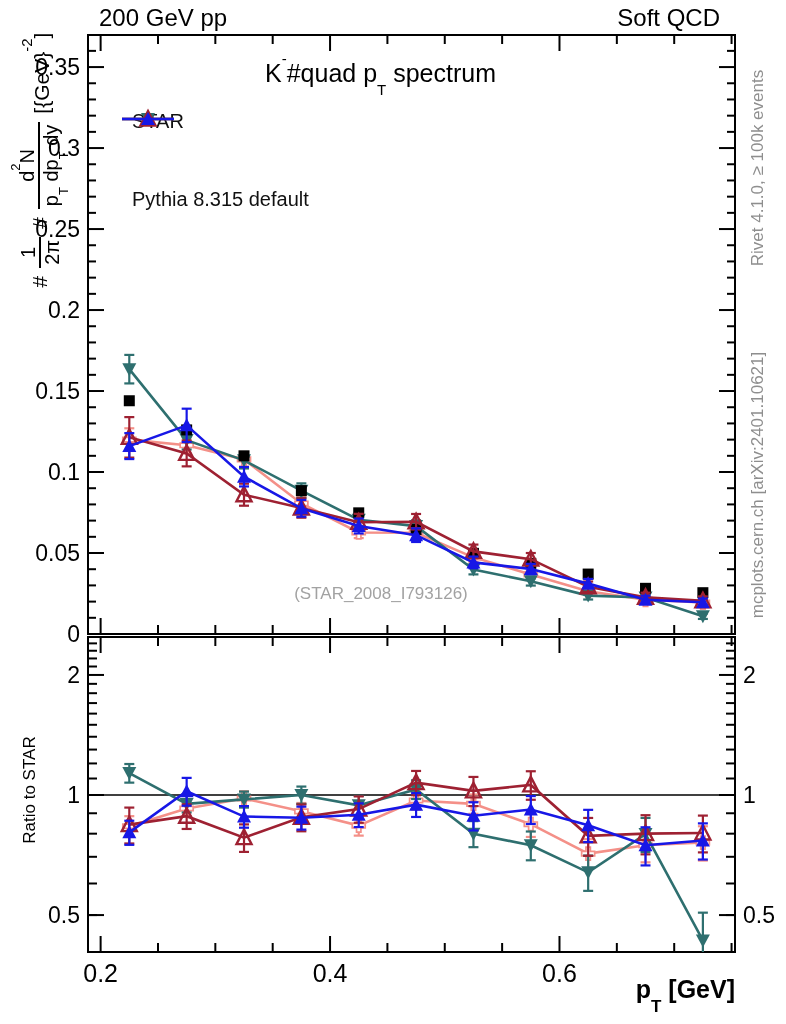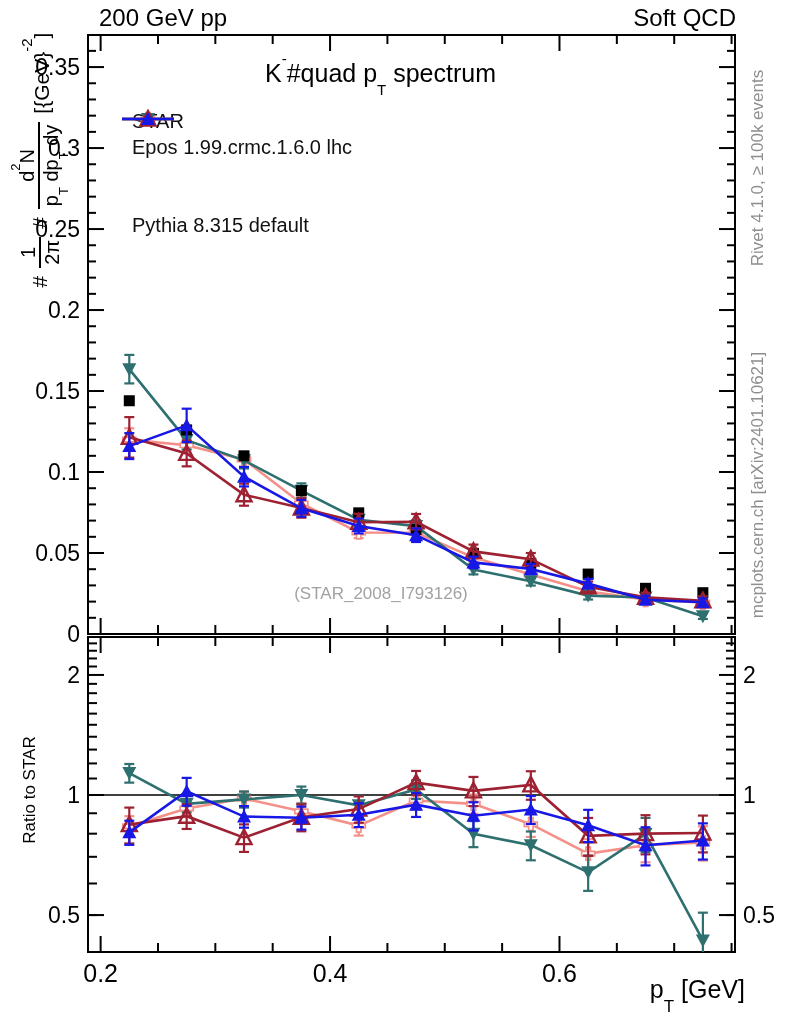--- a/index.html
+++ b/index.html
@@ -2,37 +2,37 @@
 <html><head>
 <meta charset="utf-8">
 <style>
   html,body{margin:0;padding:0;background:#fff;}
   .page{position:relative;width:786px;height:1024px;background:#fff;
         font-family:"Liberation Sans",sans-serif;color:#000;overflow:hidden;}
   .page svg{position:absolute;left:0;top:0;}
   .overlay{position:absolute;white-space:nowrap;}
   .hdr{font-size:24px;top:4px;}
   .hdr-left{left:99px;}
-  .hdr-right{right:50px;margin-left:28px;}
+  .hdr-right{right:66px;margin-left:28px;}
   .plot-title{left:88px;width:585px;top:59px;text-align:center;font-size:25px;}
   sup.s{font-size:15px;position:relative;top:-9px;}
   sub.s{font-size:15px;position:relative;top:7px;}
   .legend{left:120px;top:108px;}
   .legend-row{display:flex;align-items:center;height:26px;}
   .legend-row .lab{margin-left:12px;font-size:20px;color:#111;}
   .ylabel{left:-120px;top:112px;width:320px;height:96px;transform:rotate(-90deg);
           display:flex;align-items:center;justify-content:center;gap:8px;font-size:21px;}
   .frac{display:inline-flex;flex-direction:column;align-items:center;line-height:1.05;font-size:20px;}
   .frac .den{border-top:2px solid #000;padding:1px 3px 0 3px;}
   .frac .num{padding:0 3px;}
   .frac sub.s{font-size:13px;top:5px;}
   .frac sup.s{font-size:13px;top:-6px;}
   .ratio-label{left:-41px;top:781px;width:140px;height:18px;transform:rotate(-90deg);
                font-size:17px;text-align:center;}
-  .xlabel{right:41px;top:975px;font-size:25px;}
+  .xlabel{right:51px;top:975px;font-size:25px;font-weight:bold;}
   .xlabel sub.s{font-size:17px;top:8px;}
   .side-note{color:#8e8e8e;font-size:17px;text-align:center;}
   .rivet{left:627px;top:159px;width:260px;height:18px;transform:rotate(-90deg);}
   .mcplots{left:607px;top:476px;width:300px;height:18px;transform:rotate(-90deg);}
   .watermark{left:88px;width:586px;top:584px;text-align:center;color:#a2a2a2;font-size:17px;}
 </style>
 </head>
 <body>
 
 <div class="page">
@@ -655,27 +655,20 @@
 
   <div class="overlay legend" id="legend">
       <div class="legend-row">
         <svg width="56" height="22">
           <rect x="22.5" y="5.5" width="11" height="11" fill="#000000"></rect>
         </svg>
         <span class="lab">STAR</span>
       </div>
       <div class="legend-row">
         <svg width="56" height="22">
-          <line x1="2" y1="11" x2="54" y2="11" stroke="#f49088" stroke-width="2.4"></line>
-          <path d="M25.8,4.5 L30.2,4.5 L30.2,8.8 L34.5,8.8 L34.5,13.2 L30.2,13.2 L30.2,17.5 L25.8,17.5 L25.8,13.2 L21.5,13.2 L21.5,8.8 L25.8,8.8 Z" fill="#fff" stroke="#f49088" stroke-width="1.7"></path>
-        </svg>
-        <span class="lab">Epos 1.99.crmc.1.6.0 lhc</span>
-      </div>
-      <div class="legend-row">
-        <svg width="56" height="22">
           <line x1="2" y1="11" x2="54" y2="11" stroke="#2e6f6f" stroke-width="2.4"></line>
           <path d="M28,18 L35,5 L21,5 Z" fill="#2e6f6f"></path>
         </svg>
       </div>
       <div class="legend-row">
         <svg width="56" height="22">
           <line x1="2" y1="11" x2="54" y2="11" stroke="#9e2132" stroke-width="2.4"></line>
           <path d="M28,3 L35.5,17.5 L20.5,17.5 Z" fill="none" stroke="#9e2132" stroke-width="2.4"></path>
         </svg>
       </div>

